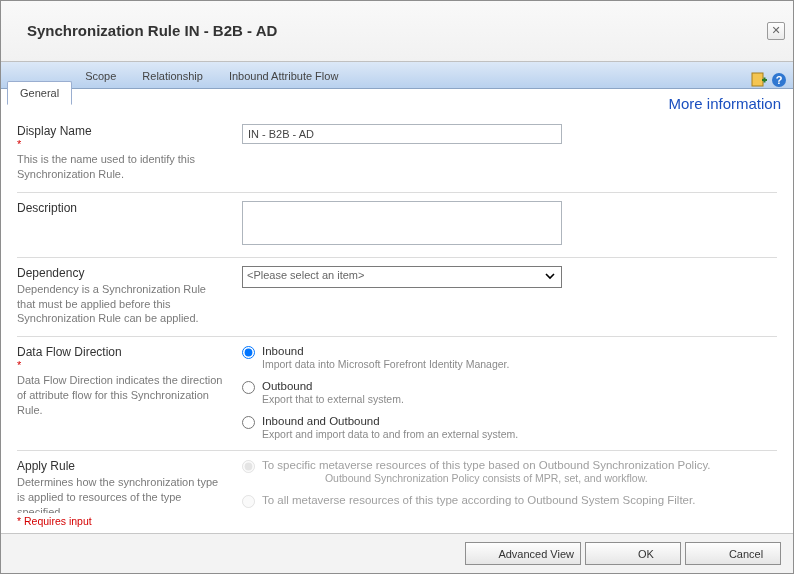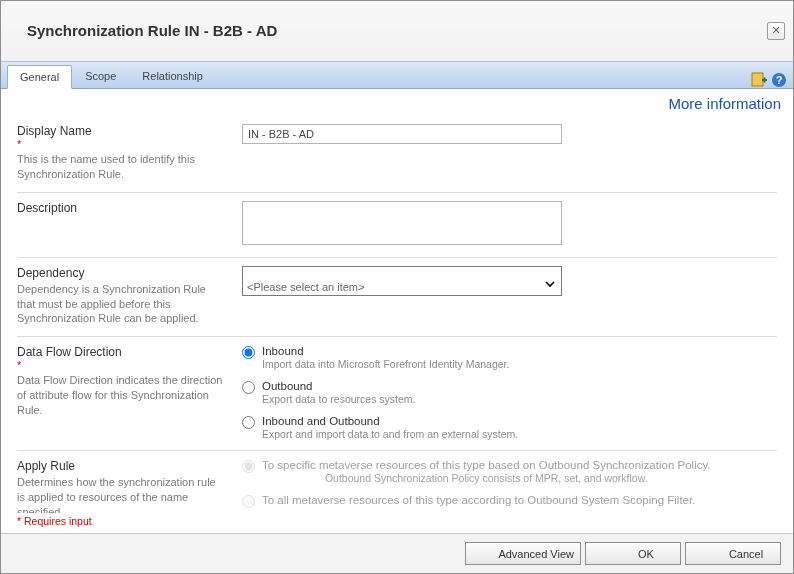--- a/index.html
+++ b/index.html
@@ -5,40 +5,40 @@
   * { box-sizing: border-box; font-family: "Segoe UI", Tahoma, Arial, sans-serif; }
   body { margin:0; background:#fff; font-size:11px; color:#333; }
   .dialog { width:794px; height:574px; border:1px solid #8e8e8e; position:relative; display:flex; flex-direction:column; }
   
   .hdr { display:flex; align-items:center; justify-content:space-between; padding:5px 8px 6px 10px; border-bottom:1px solid #c0c0c0; background:linear-gradient(#f9f9f9,#f1f1f1); }
   .hdr h1 { margin:16px; font-size:15px; font-weight:bold; color:#333; }
   .close { width:18px; height:18px; border:1px solid #9a9a9a; border-radius:2px; font-size:11px; line-height:14px; text-align:center; color:#666; background:linear-gradient(#fefefe,#eaeaea); cursor:pointer; }
   
   .tabbar { display:flex; align-items:flex-end; background:linear-gradient(#dce8f7,#b9d1ee); border-bottom:1px solid #8ca5c5; padding:0 6px; height:27px; }
   .tab { padding:5px 12px 5px; font-size:11px; color:#444; border:1px solid transparent; cursor:pointer; }
-  .tab.active { background:#fff; border:1px solid #9aaed0; border-bottom:1px solid #fff; position:relative; top:1px; border-radius:2px 2px 0 0; }
+  .tab.active { background:#fff; border:1px solid #9aaed0; border-bottom:1px solid #fff; position:relative; top:17px; border-radius:2px 2px 0 0; }
   .tabbar .spacer { flex:1; }
   .tabbar .ticon { width:16px; height:16px; margin-left:4px; display:inline-flex; align-items:center; justify-content:center; cursor:pointer; }
   
   .add-ic svg, .help-ic svg { width:16px; height:16px; }
   
   .more-row { text-align:right; padding:6px 12px 0 0; }
   .more-link { color:#1a4fbf; cursor:pointer; font-size:15px;text-align:center; }
   
   .content { flex:1; overflow:auto; padding:4px 16px 0 16px; }
   .group { display:flex; padding:8px 0 10px; border-top:1px solid #dcdcdc; }
   .group:first-child { border-top:none; }
   .gleft { width:225px; padding-right:16px; }
   .gleft .lbl { font-size:12px; color:#333; }
   .red { color:#d40000; font-size:11px; }
   .gleft .desc { font-size:11px; color:#7a7a7a; line-height:1.35; margin-top:2px;}
   .gright { flex:1; }
   input.txt, textarea.txt { width:320px; border:1px solid #aeb5bd; padding:3px 5px; font-size:11px; color:#444;}
   textarea.txt { height:44px; resize:none; }
-  .selectbox { width:320px; height:30px; border:1px solid #7a7a7a; padding:2px 4px; display:flex; align-items:flex-end; justify-content:space-between; cursor:pointer; background:#fff;}
+  .selectbox { width:320px; height:22px; border:1px solid #7a7a7a; padding:2px 4px; display:flex; align-items:flex-start; justify-content:space-between; cursor:pointer; background:#fff;}
   .selectbox span { color:#666; font-size:11px;}
   .selectbox svg{width:14px;height:14px;}
   
   .opt { display:flex; align-items:flex-start; margin-bottom:10px; }
   .opt:last-child{margin-bottom:0;}
   .opt input[type=radio] { margin:1px 7px 0 0; }
   .opt .otxt { font-size:11.5px; color:#333; }
   .opt .osub { font-size:10.5px; color:#8a8a8a; margin-top:1px;}
   .opt.disabled .otxt, .opt.disabled .osub { color:#a0a0a0;text-align:center; }
   .opt.disabled input[type=radio]{opacity:.6;}
@@ -57,20 +57,21 @@
     <h1>Synchronization Rule IN - B2B - AD</h1>
     <div class="close">
       <span>✕</span>
     </div>
   </div>
 
   <div class="tabbar">
     <div class="tab active"><span>General</span></div>
     <div class="tab"><span>Scope</span></div>
     <div class="tab"><span>Relationship</span></div>
+    <div class="tab"><span>Inbound Attribute Flow</span></div>
     <div class="spacer"></div>
     <div class="ticon add-ic">
       <svg viewBox="0 0 16 16">
           <rect x="1" y="1" width="11" height="13" fill="#f4c552" stroke="#a57f1e"></rect>
           <path d="M11 8h5M13.5 5.5v5" stroke="#2a7d2a" stroke-width="2"></path>
         </svg>
     </div>
     <div class="ticon help-ic">
       <svg viewBox="0 0 16 16">
           <circle cx="8" cy="8" r="7" fill="#2f77d1"></circle>
@@ -131,37 +132,37 @@
           <input type="radio" name="flow" checked="" style="">
           <div>
             <div class="otxt">Inbound</div>
             <div class="osub">Import data into Microsoft Forefront Identity Manager.</div>
           </div>
         </div>
         <div class="opt">
           <input type="radio" name="flow" style="">
           <div>
             <div class="otxt">Outbound</div>
-            <div class="osub">Export data to resources system.</div>
+            <div class="osub">Export that to external system.</div>
           </div>
         </div>
         <div class="opt">
           <input type="radio" name="flow" style="">
           <div>
             <div class="otxt">Inbound and Outbound</div>
             <div class="osub">Export and import data to and from an external system.</div>
           </div>
         </div>
       </div>
     </div>
 
     <div class="group">
       <div class="gleft">
         <div class="lbl">Apply Rule</div>
-        <div class="desc">Determines how the synchronization rule is applied to resources of the name specified.</div>
+        <div class="desc">Determines how the synchronization type is applied to resources of the type specified.</div>
       </div>
       <div class="gright">
         <div class="opt disabled">
           <input type="radio" name="apply" checked="" disabled="" style="">
           <div>
             <div class="otxt">To specific metaverse resources of this type based on Outbound Synchronization Policy.</div>
             <div class="osub">Outbound Synchronization Policy consists of MPR, set, and workflow.</div>
           </div>
         </div>
         <div class="opt disabled">

